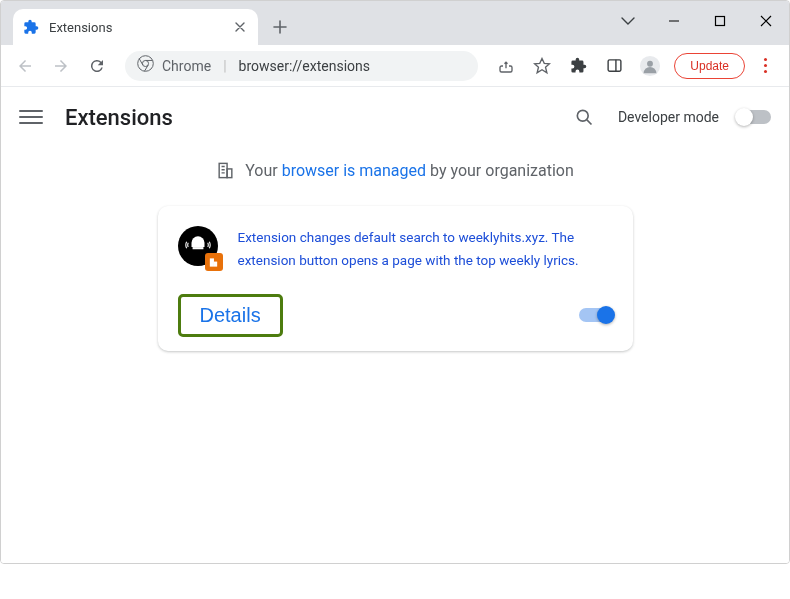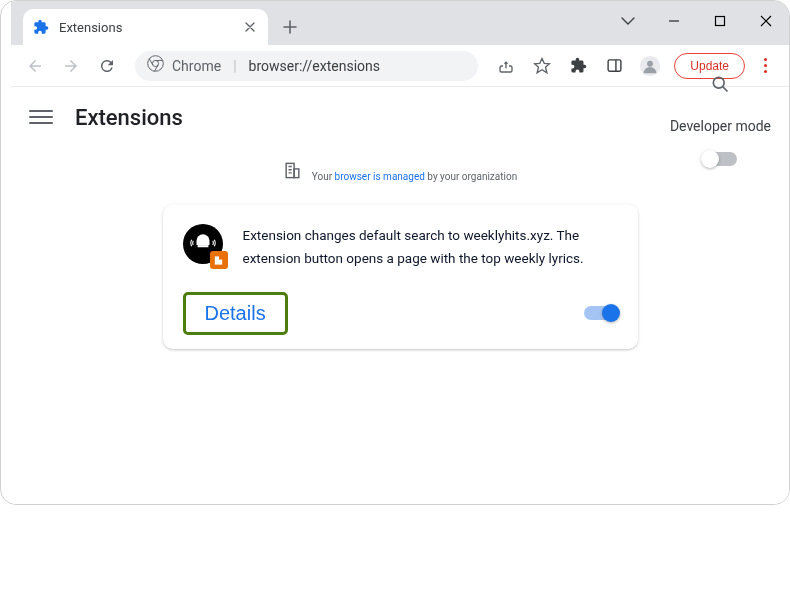--- a/index.html
+++ b/index.html
@@ -6,28 +6,27 @@
 body {
   font-family: 'Segoe UI', Roboto, Arial, sans-serif;
   background: #fff;
   width: 790px;
   height: 599px;
   overflow: hidden;
   position: relative;
 }
 .window {
   width: 790px;
-  height: 505px;
+  height: 564px;
   border: 1px solid #d0d0d0;
-  border-radius: 16px;
+  border-radius: 4px;
   overflow: hidden;
   background: #fff;
   display: flex;
   flex-direction: column;
-  padding-left: 10px;
 }
 
 .titlebar {
   height: 44px;
   background: #dfe1e5;
   display: flex;
   align-items: flex-end;
   position: relative;
 }
 .tab {
@@ -192,21 +191,20 @@
 .page-title {
   font-size: 22px;
   font-weight: 500;
   color: #202124;
 }
 .header-right {
   margin-left: auto;
   display: flex;
   align-items: center;
   gap: 18px;
-  flex-direction: column;
 }
 .dev-mode-label {
   font-size: 14px;
   color: #3c4043;
 }
 
 .toggle {
   width: 34px;
   height: 14px;
   background: #bdc1c6;
@@ -222,25 +220,25 @@
   position: absolute;
   top: -2px;
   left: -2px;
   box-shadow: 0 1px 3px rgba(0,0,0,0.3);
 }
 .toggle.on { background: #a4c5f4; }
 .toggle.on .knob { left: auto; right: -2px; background: #1a73e8; }
 
 .managed-banner {
   display: flex;
-  align-items: flex-end;
+  align-items: flex-start;
   justify-content: center;
   gap: 10px;
   padding: 14px 0 22px 0;
-  font-size: 10px;
+  font-size: 16px;
   color: #5f6368;
 }
 .managed-banner .link { color: #1a73e8; cursor: pointer; }
 
 .ext-card {
   width: 475px;
   margin: 0 auto;
   background: #fff;
   border-radius: 10px;
   box-shadow: 0 1px 3px rgba(60,64,67,0.2), 0 1px 2px rgba(60,64,67,0.1);
@@ -274,21 +272,21 @@
   justify-content: center;
 }
 .card-body { flex: 1; }
 .ext-name {
   font-size: 14px;
   color: #202124;
   margin-bottom: 6px;
 }
 .ext-desc {
   font-size: 13.5px;
-  color: #0f172a;
+  color: #1d4ed8;
   line-height: 1.7;
 }
 .card-bottom {
   display: flex;
   align-items: center;
   justify-content: space-between;
   margin-top: 22px;
 }
 .details-btn {
   border: 3px solid #4d7c0f;

